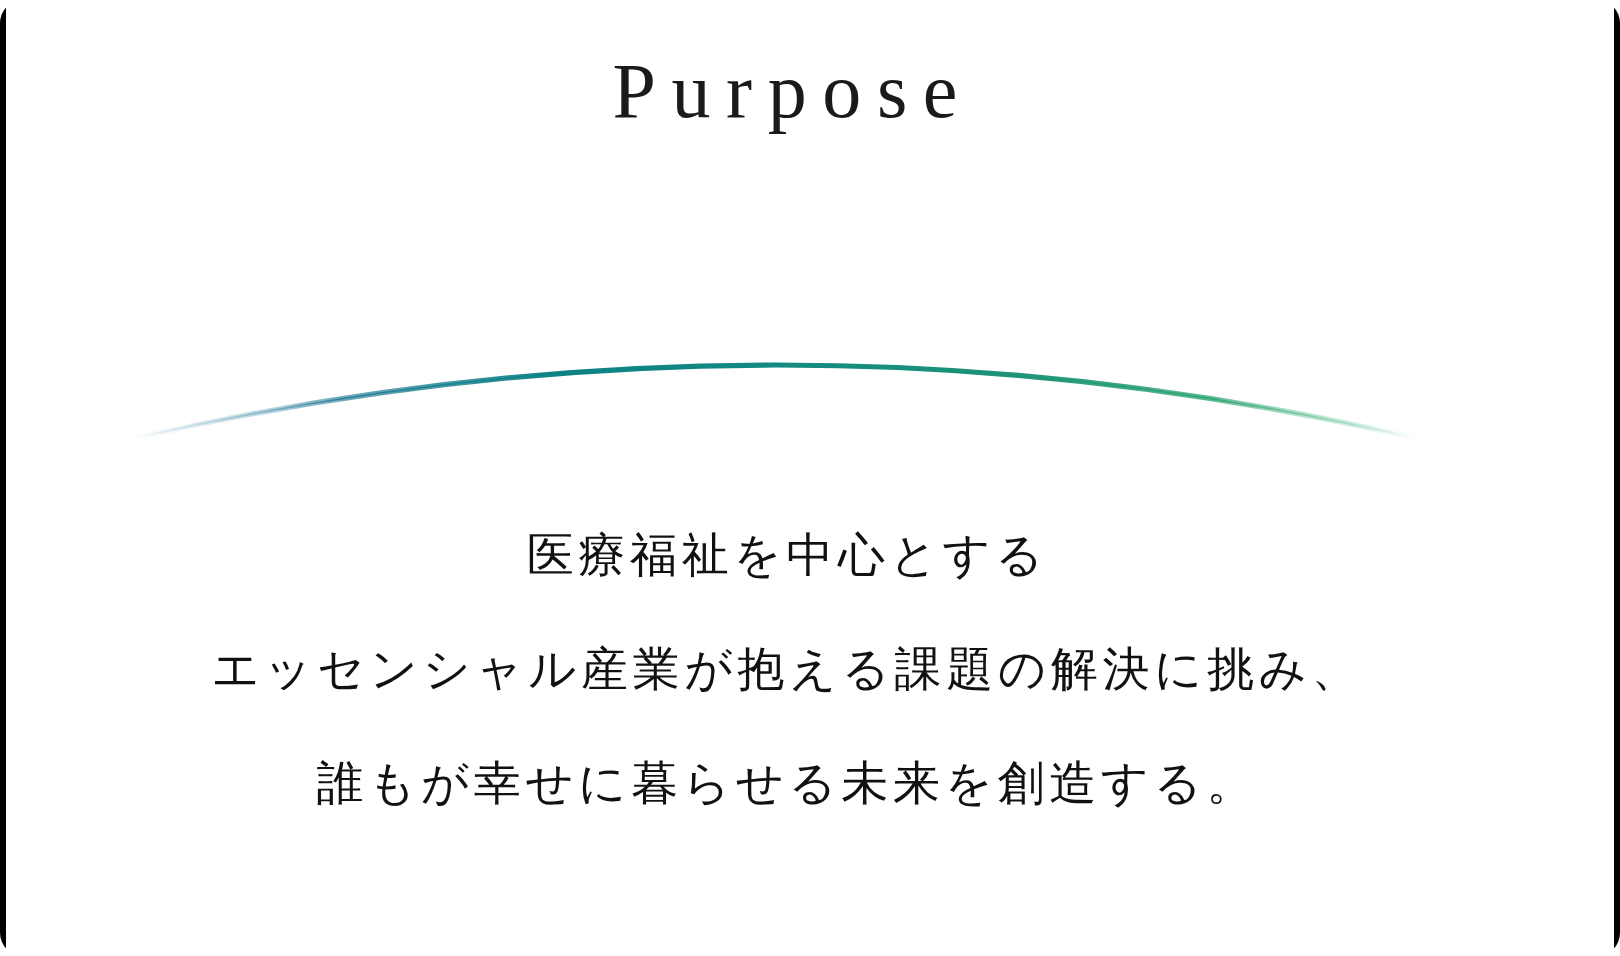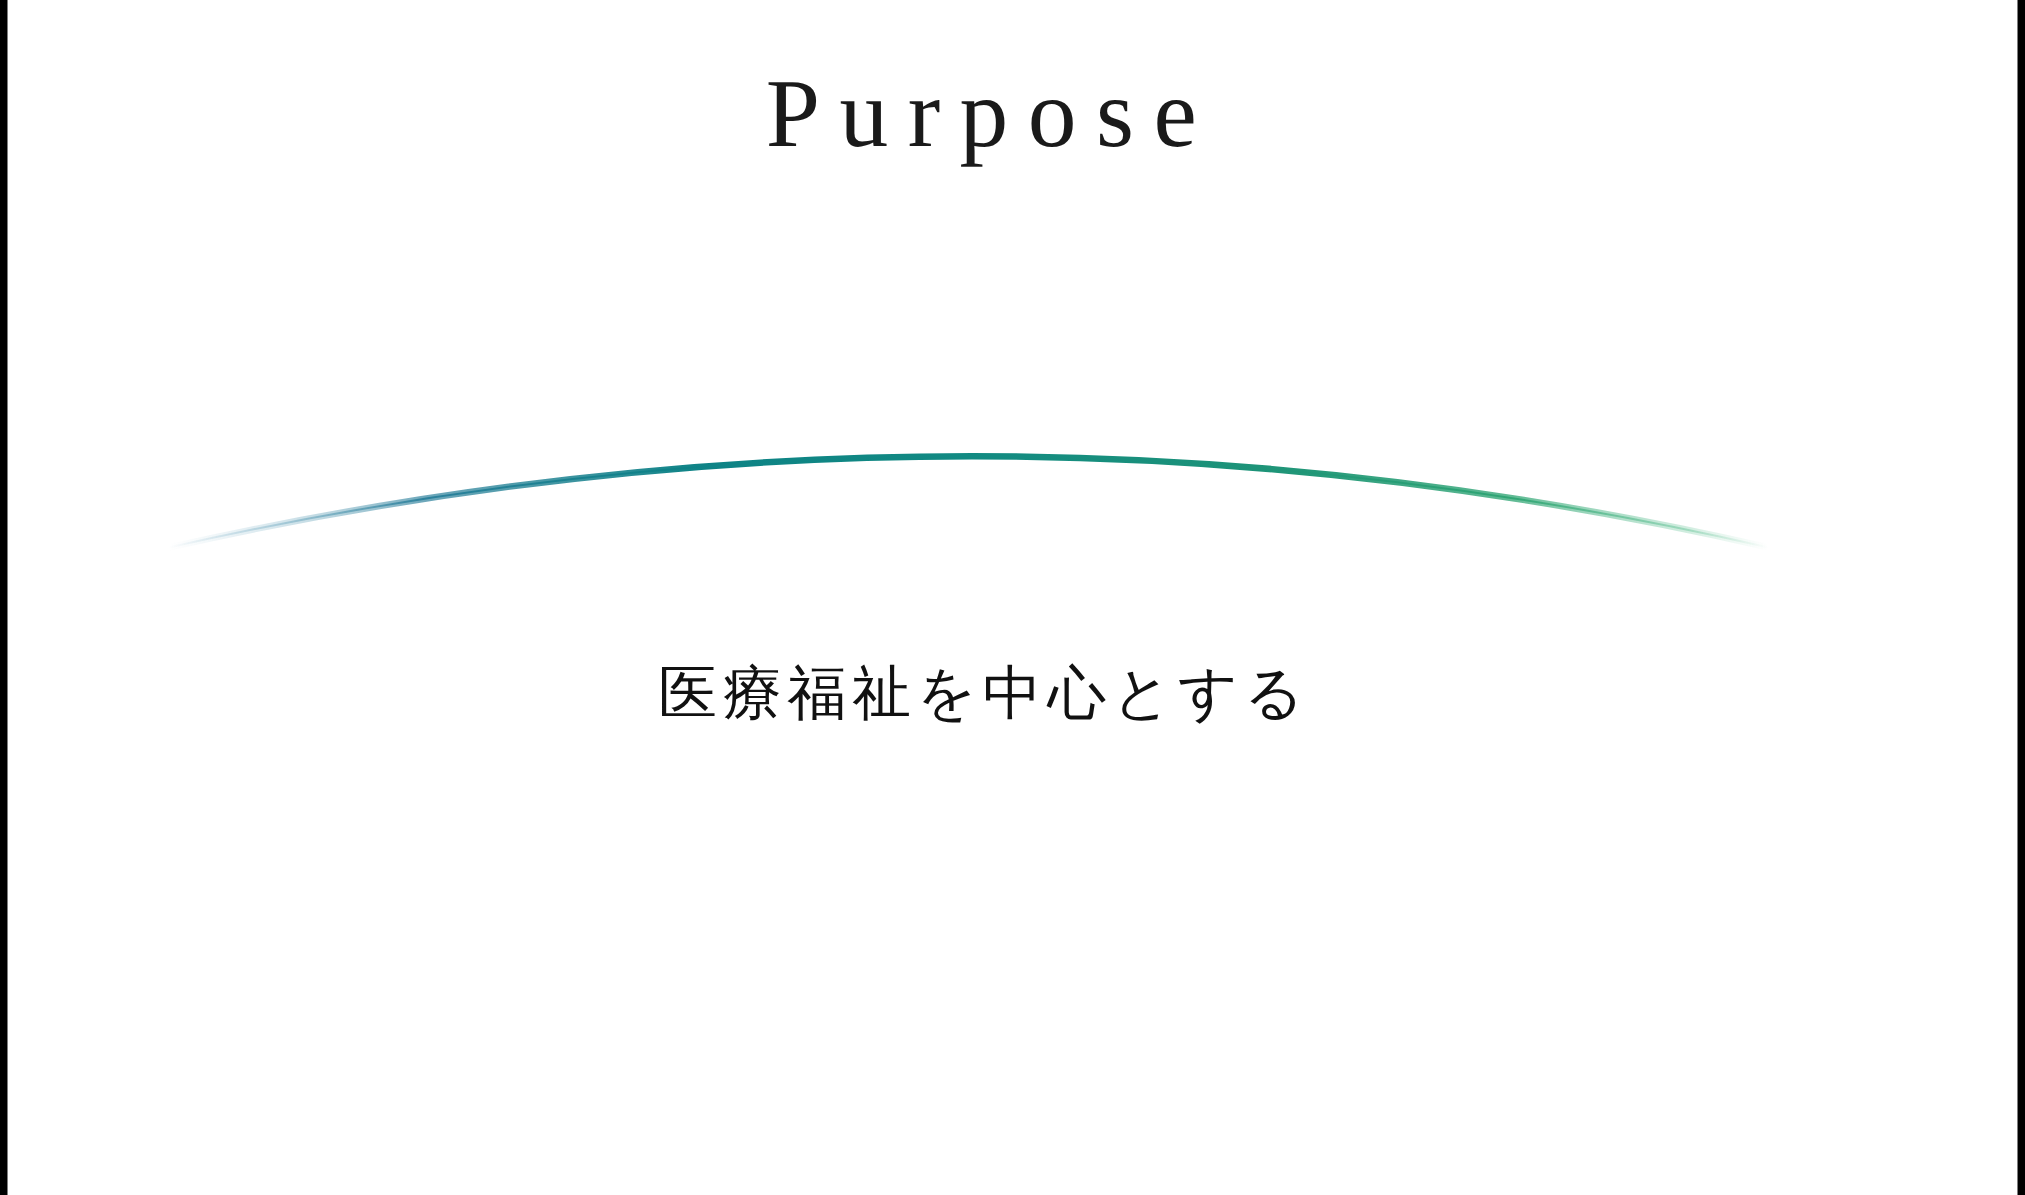--- a/index.html
+++ b/index.html
@@ -11,20 +11,21 @@
   body {
     font-family: "Liberation Serif", "DejaVu Serif", serif;
   }
 
   #slide {
     position: relative;
     width: 1620px;
     height: 956px;
     background: #ffffff;
     overflow: hidden;
+    border-radius: 23px;
   }
 
   
   .edge-bar {
     position: absolute;
     top: 0;
     width: 6px;
     height: 956px;
     background: #000000;
   }
@@ -138,15 +139,17 @@
       </defs>
 
       <path d="M 135 158 Q 780 12 1415 158" fill="none" stroke="url(#arcGrad)" stroke-width="1.6" stroke-linecap="round"></path>
 
       <path d="M 135 158 Q 780 12 1415 158" fill="none" stroke="url(#arcGrad)" stroke-width="5.2" stroke-linecap="round" mask="url(#arcFade)"></path>
     </svg>
   </div>
 
   <div class="statement">
     <div class="line">医療福祉を中心とする</div>
+    <div class="line">エッセンシャル産業が抱える課題の解決に挑み、</div>
+    <div class="line">誰もが幸せに暮らせる未来を創造する。</div>
   </div>
 
 </div>
 
 </body></html>

